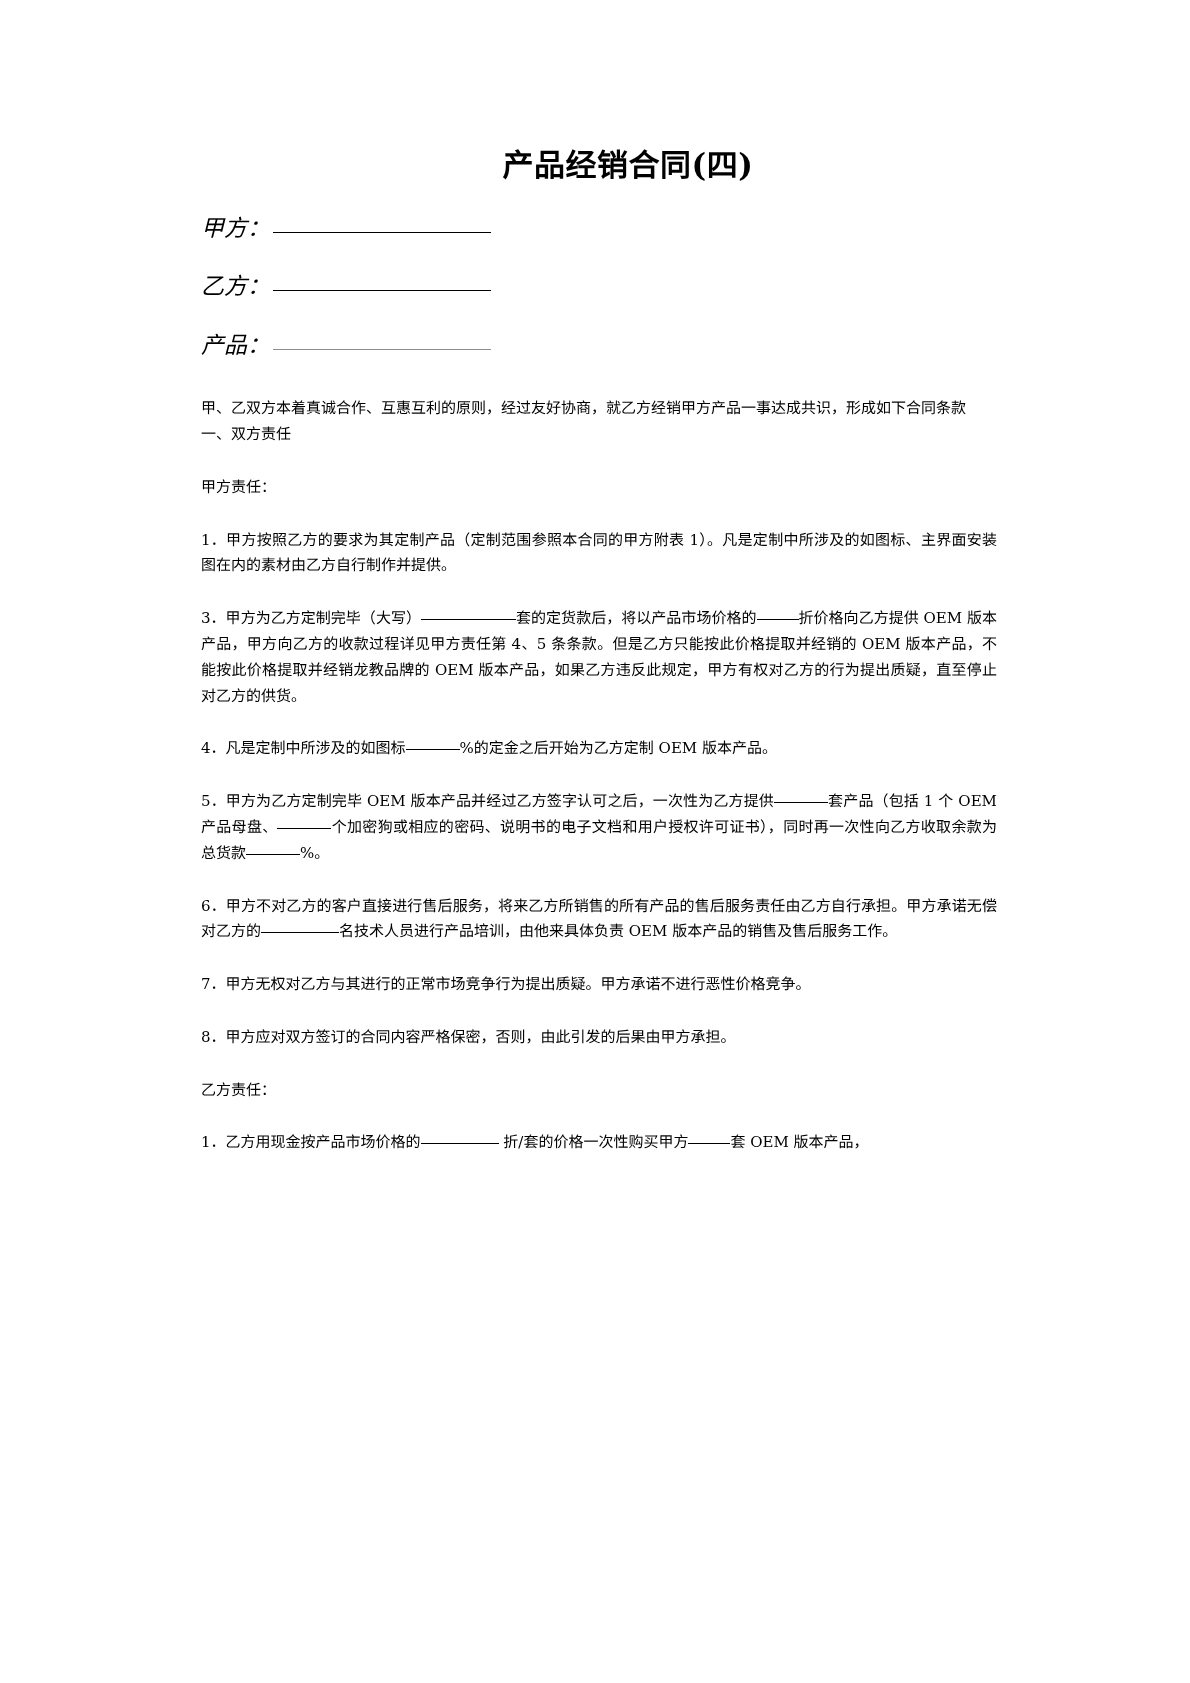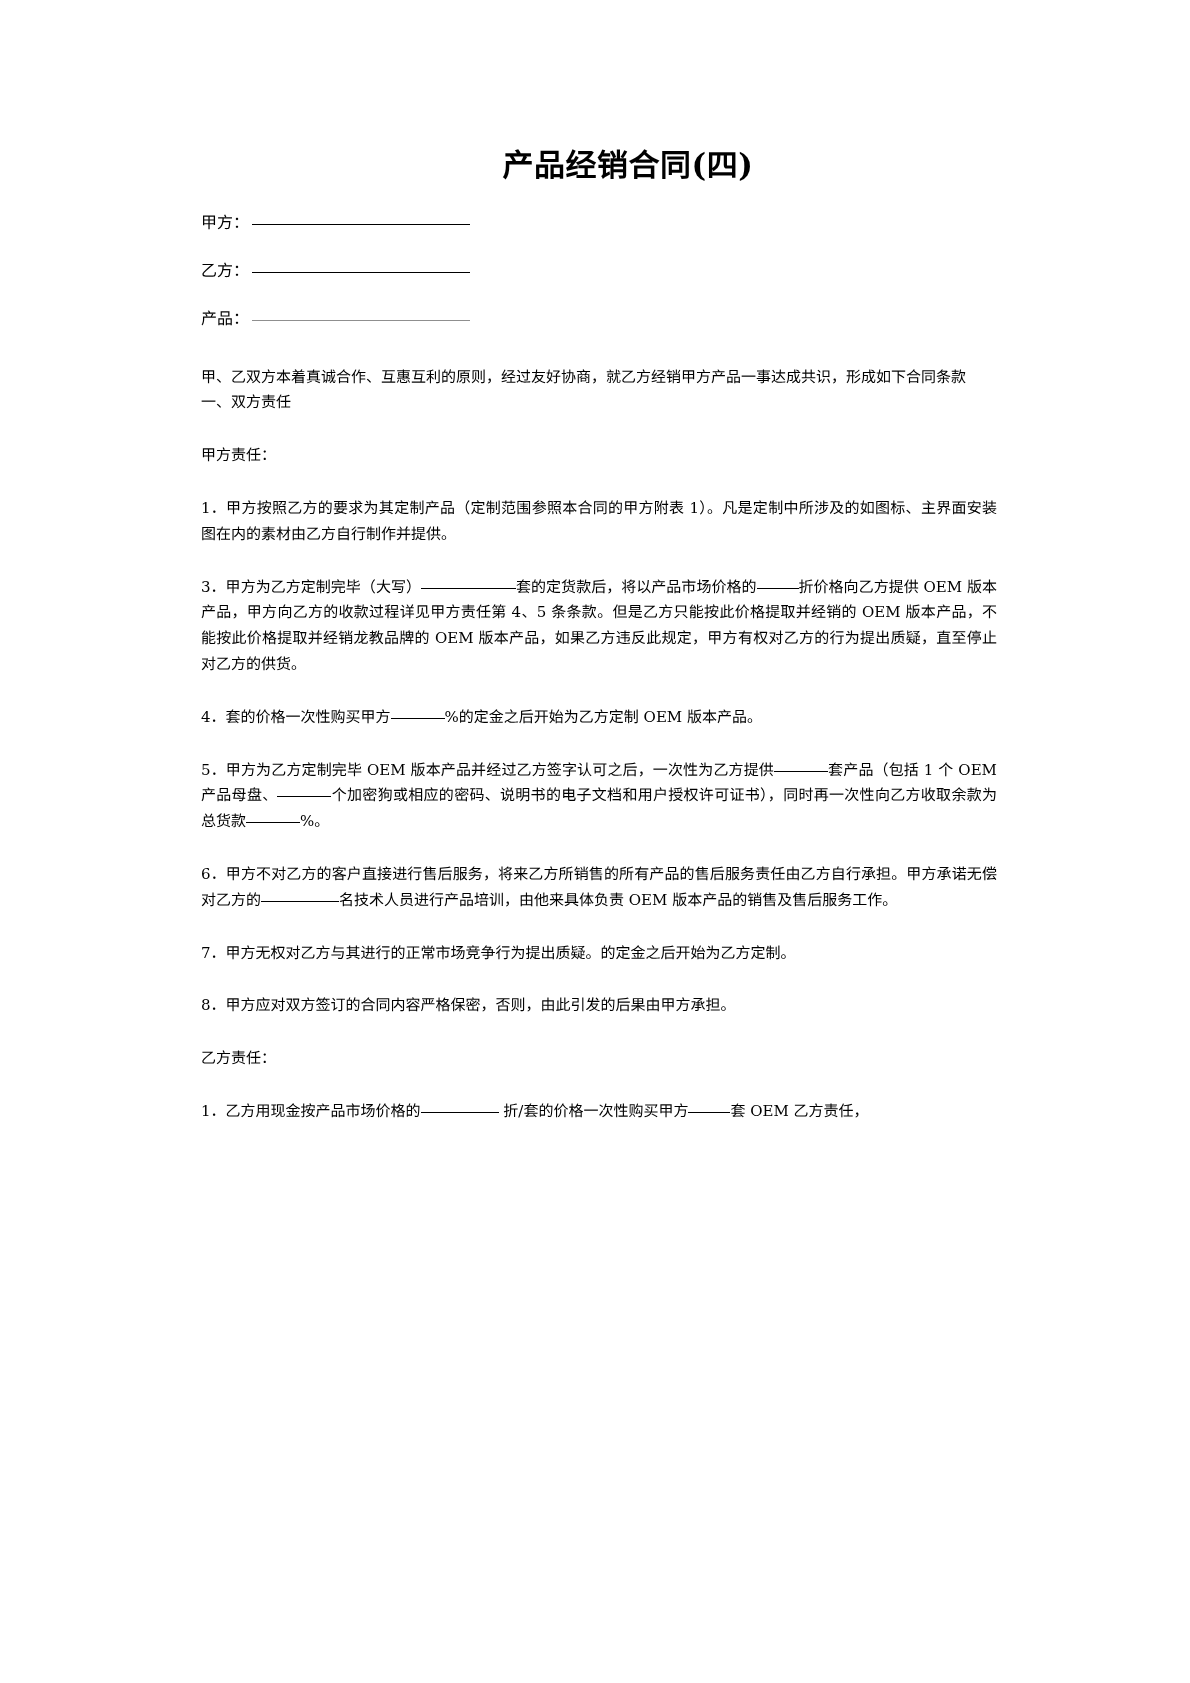--- a/index.html
+++ b/index.html
@@ -40,24 +40,25 @@
     text-align: center;
     font-weight: bold;
     font-size: 31px;
     line-height: 1.15;
     letter-spacing: 0.5px;
     padding-top: 148px;
     padding-left: 58px;
   }
 
   .field-row {
-    font-size: 16px;
+    font-size: 23px;
     line-height: 1.5;
     margin-top: 24px;
     white-space: nowrap;
+    font-style: italic;
   }
   .field-row.first { margin-top: 27px; }
 
   .field-label {
     display: inline;
   }
 
   .field-rule {
     display: inline-block;
     width: 218px;
@@ -113,28 +114,28 @@
       <p class="para gap-sm">一、双方责任</p>
     </div>
 
     <p class="para gap-lg">甲方责任：</p>
 
     <p class="para gap-lg"><span>1．</span><span>甲方按照乙方的要求为其定制产品（定制范围参照本合同的甲方附表 1）。凡是定制中所涉及的如图标、主界面安装图在内的素材由乙方自行制作并提供。</span></p>
 
 
     <p class="para gap-lg"><span>3．</span><span>甲方为乙方定制完毕（大写）</span><span class="blank-xl"></span><span>套的定货款后，将以产品市场价格的</span><span class="blank-s"></span><span>折价格向乙方提供 OEM 版本产品，甲方向乙方的收款过程详见甲方责任第 4、5 条条款。但是乙方只能按此价格提取并经销的 OEM 版本产品，不能按此价格提取并经销龙教品牌的 OEM 版本产品，如果乙方违反此规定，甲方有权对乙方的行为提出质疑，直至停止对乙方的供货。</span></p>
 
-    <p class="para gap-lg"><span>4．</span><span>套的价格一次性购买甲方</span><span class="blank-m"></span><span>%的定金之后开始为乙方定制 OEM 版本产品。</span></p>
+    <p class="para gap-lg"><span>4．</span><span>凡是定制中所涉及的如图标</span><span class="blank-m"></span><span>%的定金之后开始为乙方定制 OEM 版本产品。</span></p>
 
     <p class="para gap-lg"><span>5．</span><span>甲方为乙方定制完毕 OEM 版本产品并经过乙方签字认可之后，一次性为乙方提供</span><span class="blank-m"></span><span>套产品（包括 1 个 OEM 产品母盘、</span><span class="blank-m"></span><span>个加密狗或相应的密码、说明书的电子文档和用户授权许可证书），同时再一次性向乙方收取余款为总货款</span><span class="blank-m"></span><span>%。</span></p>
 
     <p class="para gap-lg"><span>6．</span><span>甲方不对乙方的客户直接进行售后服务，将来乙方所销售的所有产品的售后服务责任由乙方自行承担。甲方承诺无偿对乙方的</span><span class="blank-l"></span><span>名技术人员进行产品培训，由他来具体负责 OEM 版本产品的销售及售后服务工作。</span></p>
 
-    <p class="para gap-lg"><span>7．</span><span>甲方无权对乙方与其进行的正常市场竞争行为提出质疑。的定金之后开始为乙方定制。</span></p>
+    <p class="para gap-lg"><span>7．</span><span>甲方无权对乙方与其进行的正常市场竞争行为提出质疑。甲方承诺不进行恶性价格竞争。</span></p>
 
     <p class="para gap-lg"><span>8．</span><span>甲方应对双方签订的合同内容严格保密，否则，由此引发的后果由甲方承担。</span></p>
 
     <p class="para gap-lg">乙方责任：</p>
 
-    <p class="para gap-lg"><span>1．</span><span>乙方用现金按产品市场价格的</span><span class="blank-l"></span><span> 折/套的价格一次性购买甲方</span><span class="blank-s"></span><span>套 OEM 乙方责任，</span></p>
+    <p class="para gap-lg"><span>1．</span><span>乙方用现金按产品市场价格的</span><span class="blank-l"></span><span> 折/套的价格一次性购买甲方</span><span class="blank-s"></span><span>套 OEM 版本产品，</span></p>
 
   </div>
 </div>
 
 </body></html>

